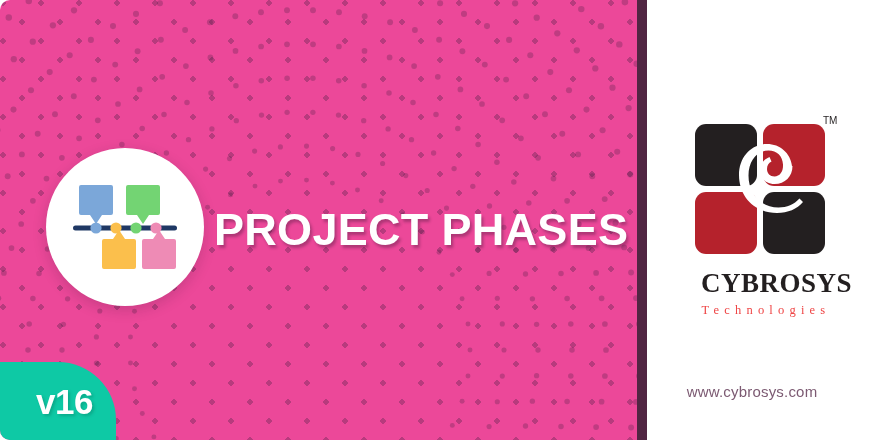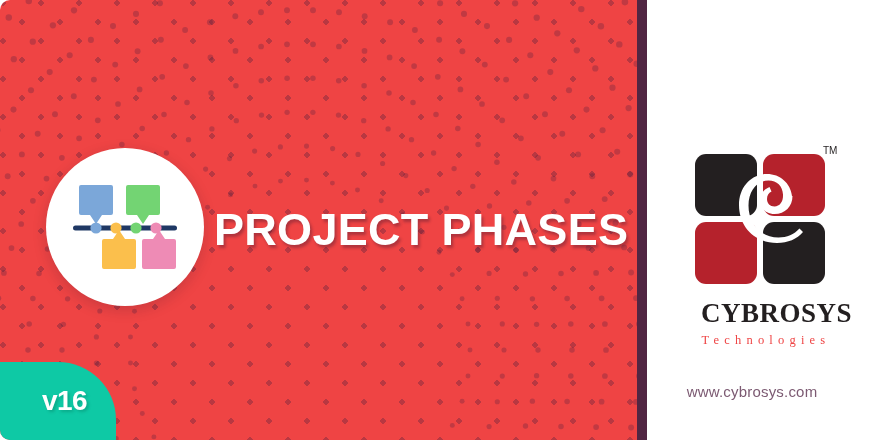--- a/index.html
+++ b/index.html
@@ -20,21 +20,21 @@
     background: #ffffff;
   }
 
   
   .left-panel {
     position: absolute;
     left: 0;
     top: 0;
     width: 769px;
     height: 440px;
-    background: #ef4444;
+    background: #ec4899;
     overflow: hidden;
     border-radius: 10px;
   }
 
   
   .dot-grid {
     position: absolute;
     inset: 0;
     background-image:
       radial-gradient(circle at 3px 3px, rgba(60,28,60,0.30) 2.6px, transparent 2.9px),
@@ -113,21 +113,21 @@
     background: #0ec9a5;
     border-top-right-radius: 58px;
     display: flex;
     align-items: center;
     justify-content: center;
     padding-right: 4px;
     box-sizing: border-box;
   }
   .version-badge span {
     color: #ffffff;
-    font-size: 28px;
+    font-size: 35px;
     font-weight: bold;
     letter-spacing: -0.5px;
     line-height: 1;
     text-shadow: 2px 2px 3px rgba(0,90,70,0.28);
     margin-left: 17px;
   }
 
   
   .right-panel {
     position: absolute;
@@ -145,21 +145,20 @@
     width: 233px;
     display: flex;
     flex-direction: column;
     align-items: center;
   }
 
   .logo-mark {
     position: relative;
     width: 146px;
     height: 152px;
-    margin-top: 30px;
   }
   .logo-mark svg { display: block; width: 100%; height: 100%; }
 
   .brand-name {
     margin-top: 6px;
     font-family: "Liberation Serif", serif;
     font-size: 27px;
     font-weight: bold;
     color: #231f20;
     letter-spacing: 0.5px;

